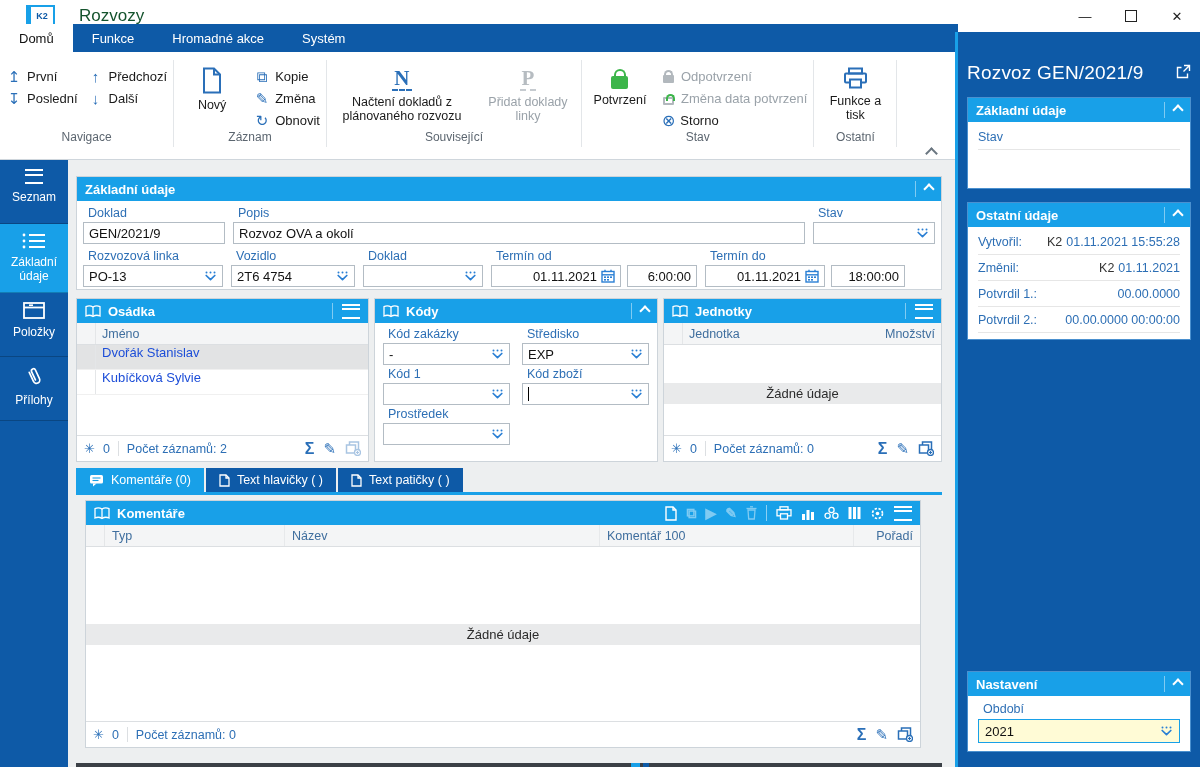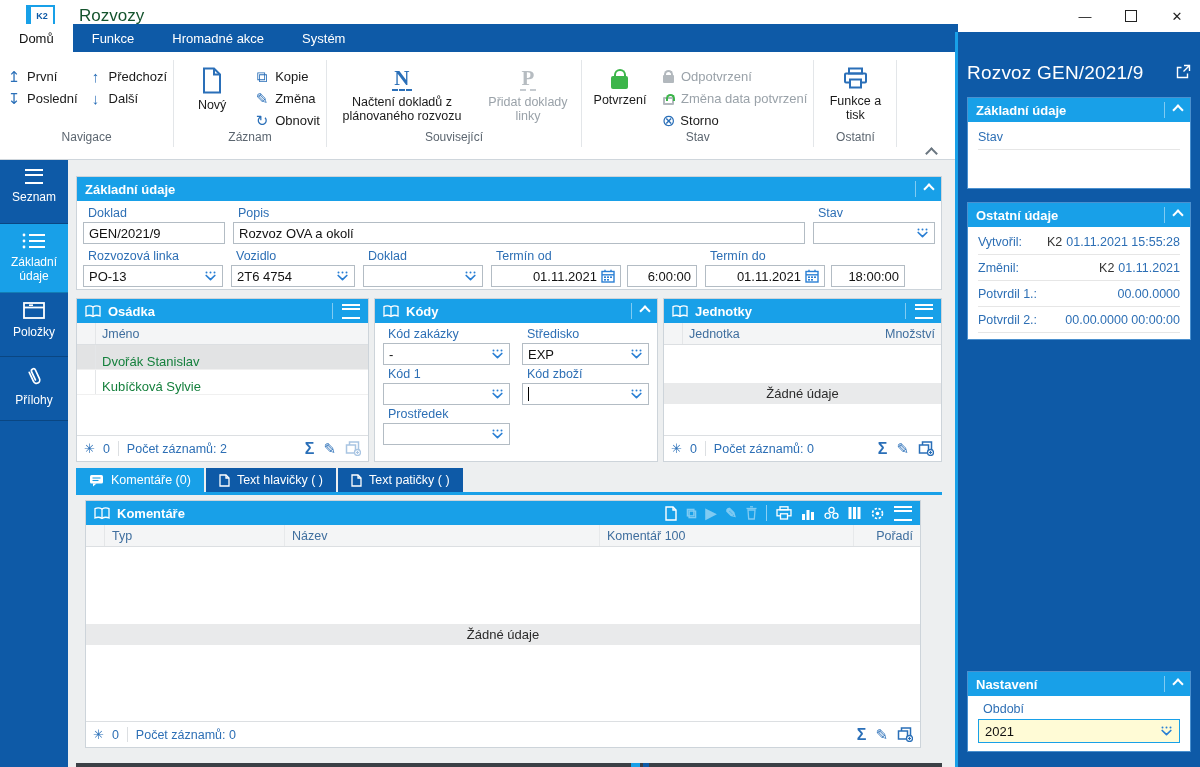--- a/index.html
+++ b/index.html
@@ -72,21 +72,21 @@
   .fbox{height:20px;border:1px solid #b3bcc4;background:#fff;display:flex;align-items:center;
         padding:0 5px;font-size:13px;color:#111;gap:4px}
   .fbox .dd{margin-left:auto;display:flex}
   .fbox.right{justify-content:flex-end}
   .caret{width:1px;height:14px;background:#000}
 
   .panels{position:absolute;left:8px;top:138px;right:16px;height:164px;display:flex;gap:5px}
   .thead{display:flex;height:21px;background:#f4f5f6;border-bottom:1px solid #dcdfe2;color:#3f6e9e;
          font-size:12.5px;align-items:center}
   .gutter{width:18px;align-self:stretch;border-right:1px solid #e4e6e8}
-  .trow{display:flex;height:24px;align-items:flex-end;font-size:13px;color:#15803d;border-bottom:1px solid #f0f0f0}
+  .trow{display:flex;height:24px;align-items:flex-start;font-size:13px;color:#1d4ed8;border-bottom:1px solid #f0f0f0}
   .trow.sel{background:#e2e3e4}
   .tcell{padding:0 6px}
   .emptyband{height:21px;background:#e9eaeb;color:#2b2b2b;font-size:13px;display:flex;align-items:center;justify-content:center}
   .pfoot{margin-top:auto;height:25px;min-height:25px;border-top:1px solid #dcdfe2;display:flex;align-items:center;
          padding:0 7px;font-size:12.5px;color:#2d6fb5;gap:8px}
   .star{color:#2a6fb8;font-size:13px}
   .fsep{width:1px;height:15px;background:#dcdfe2}
   .fright{margin-left:auto;display:flex;align-items:center;gap:9px}
   .fic{color:#2a6fb8;font-size:15px;line-height:14px}
   .fic.sigma{font-size:16px;font-weight:700}

